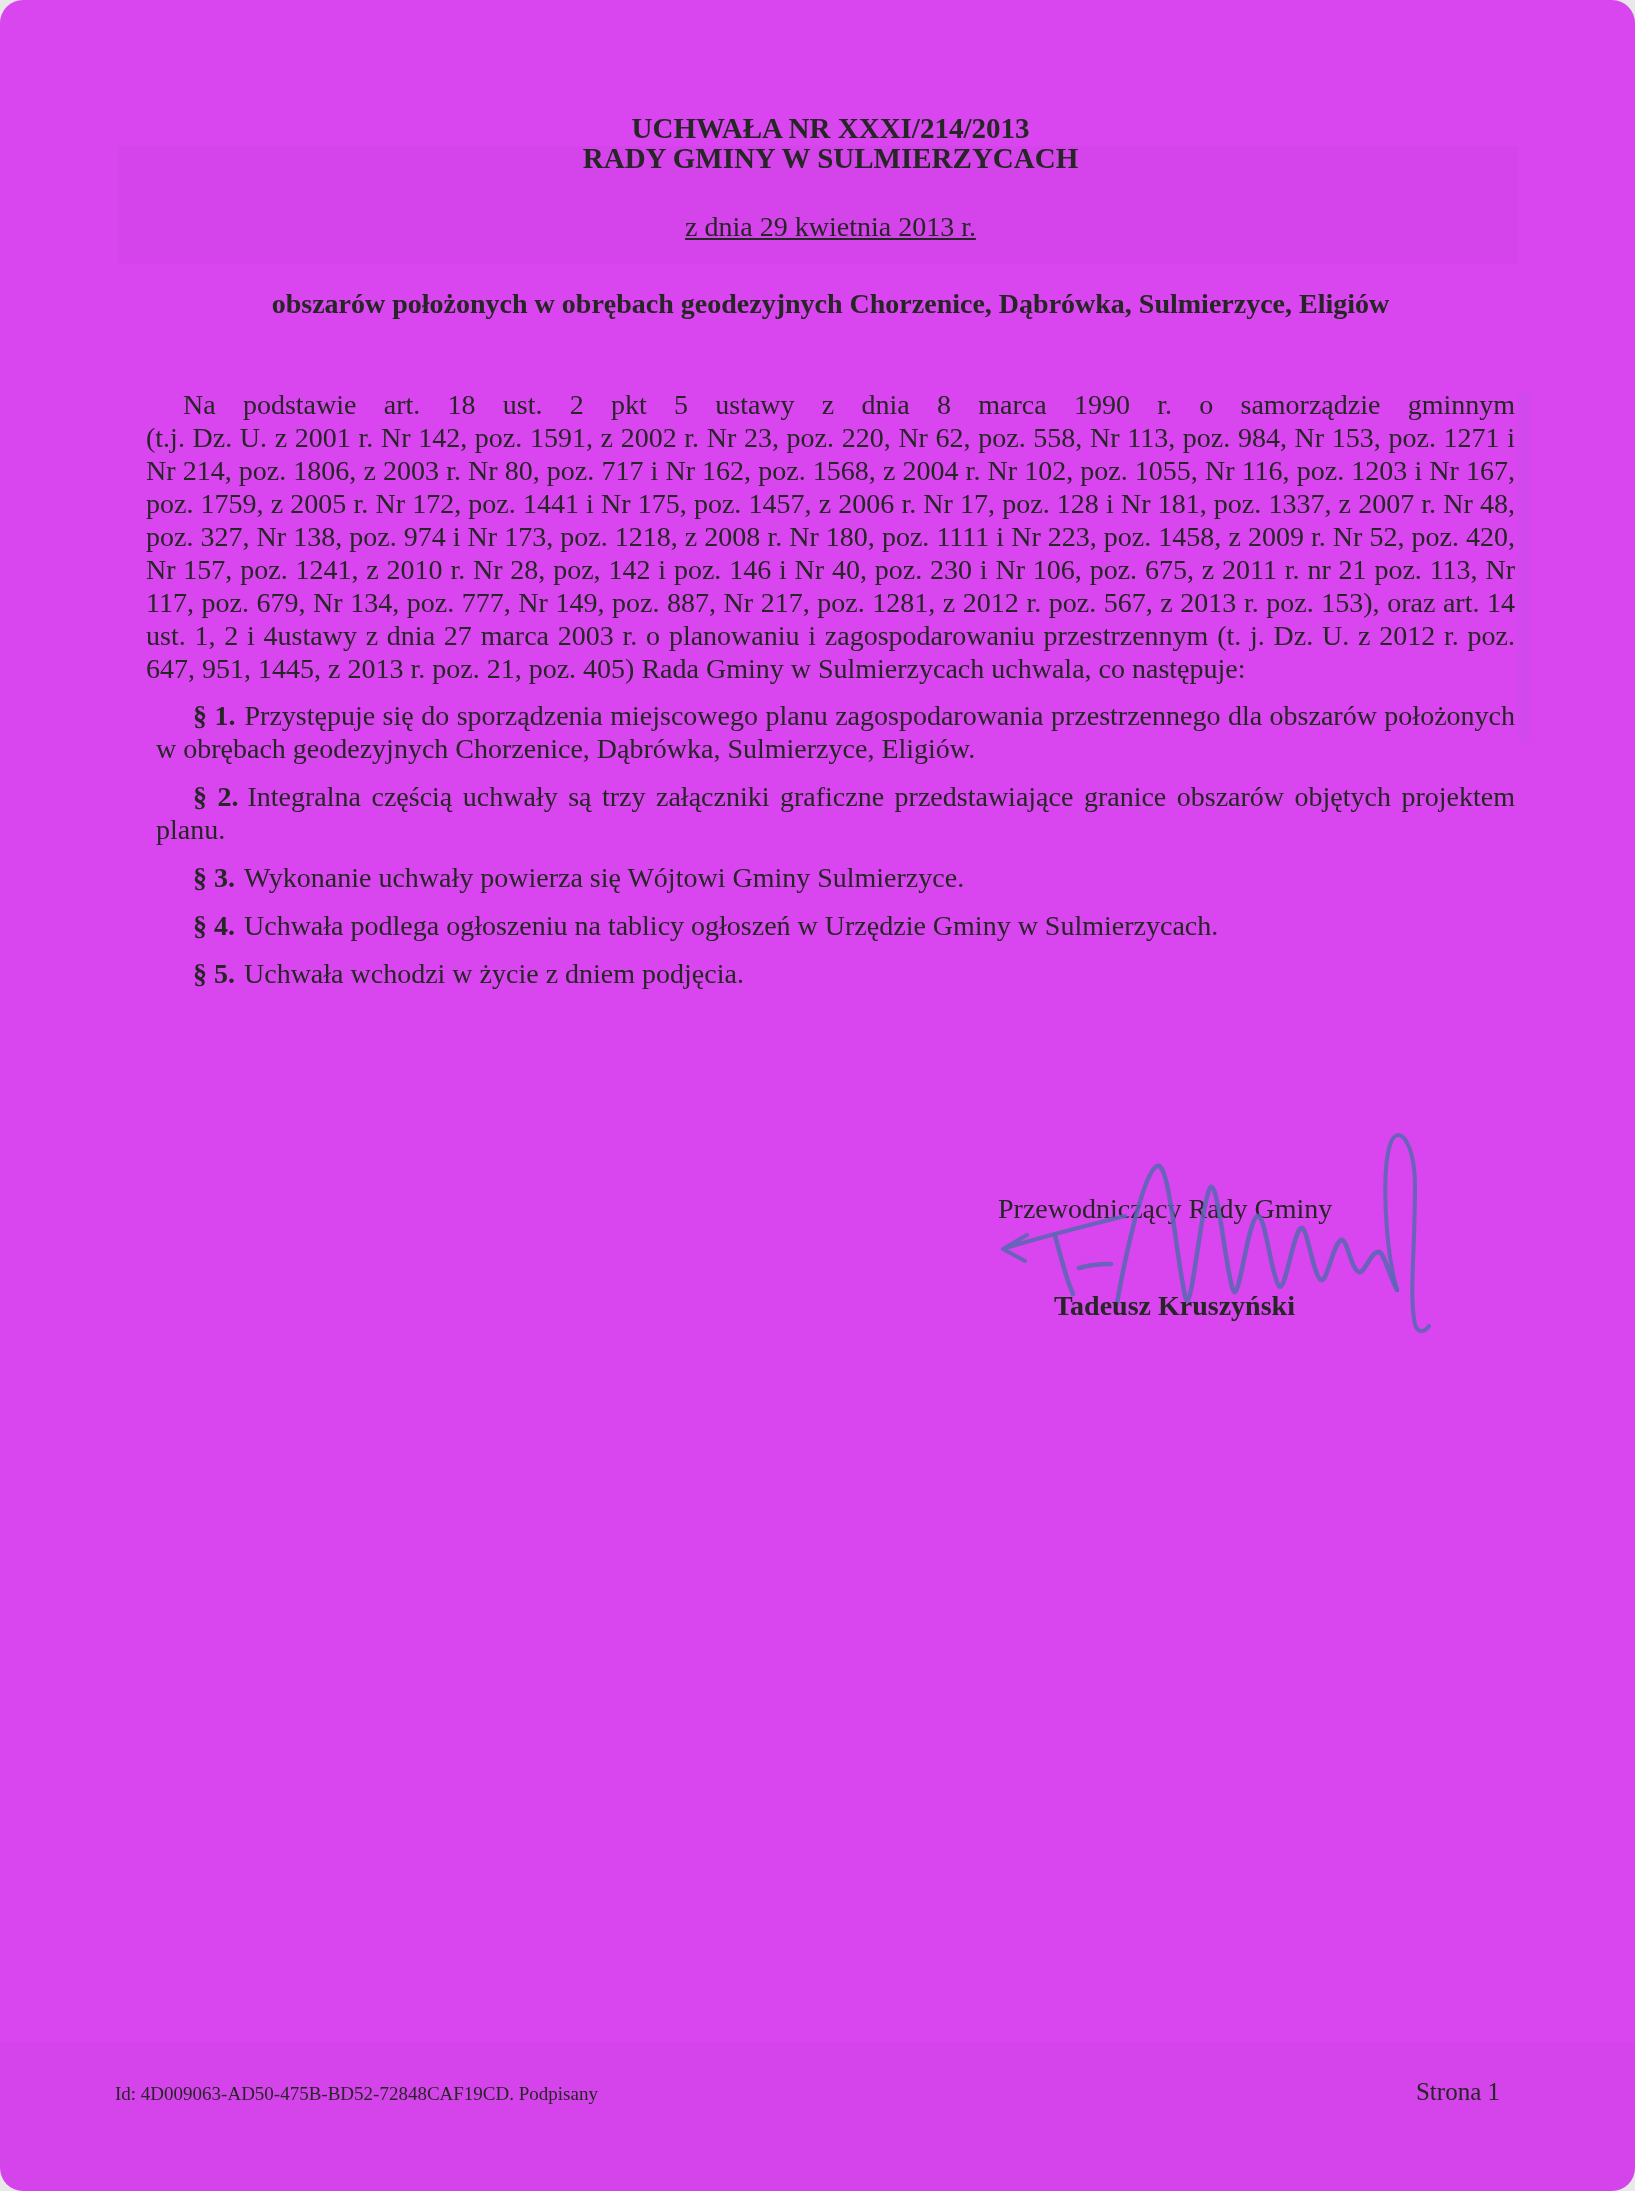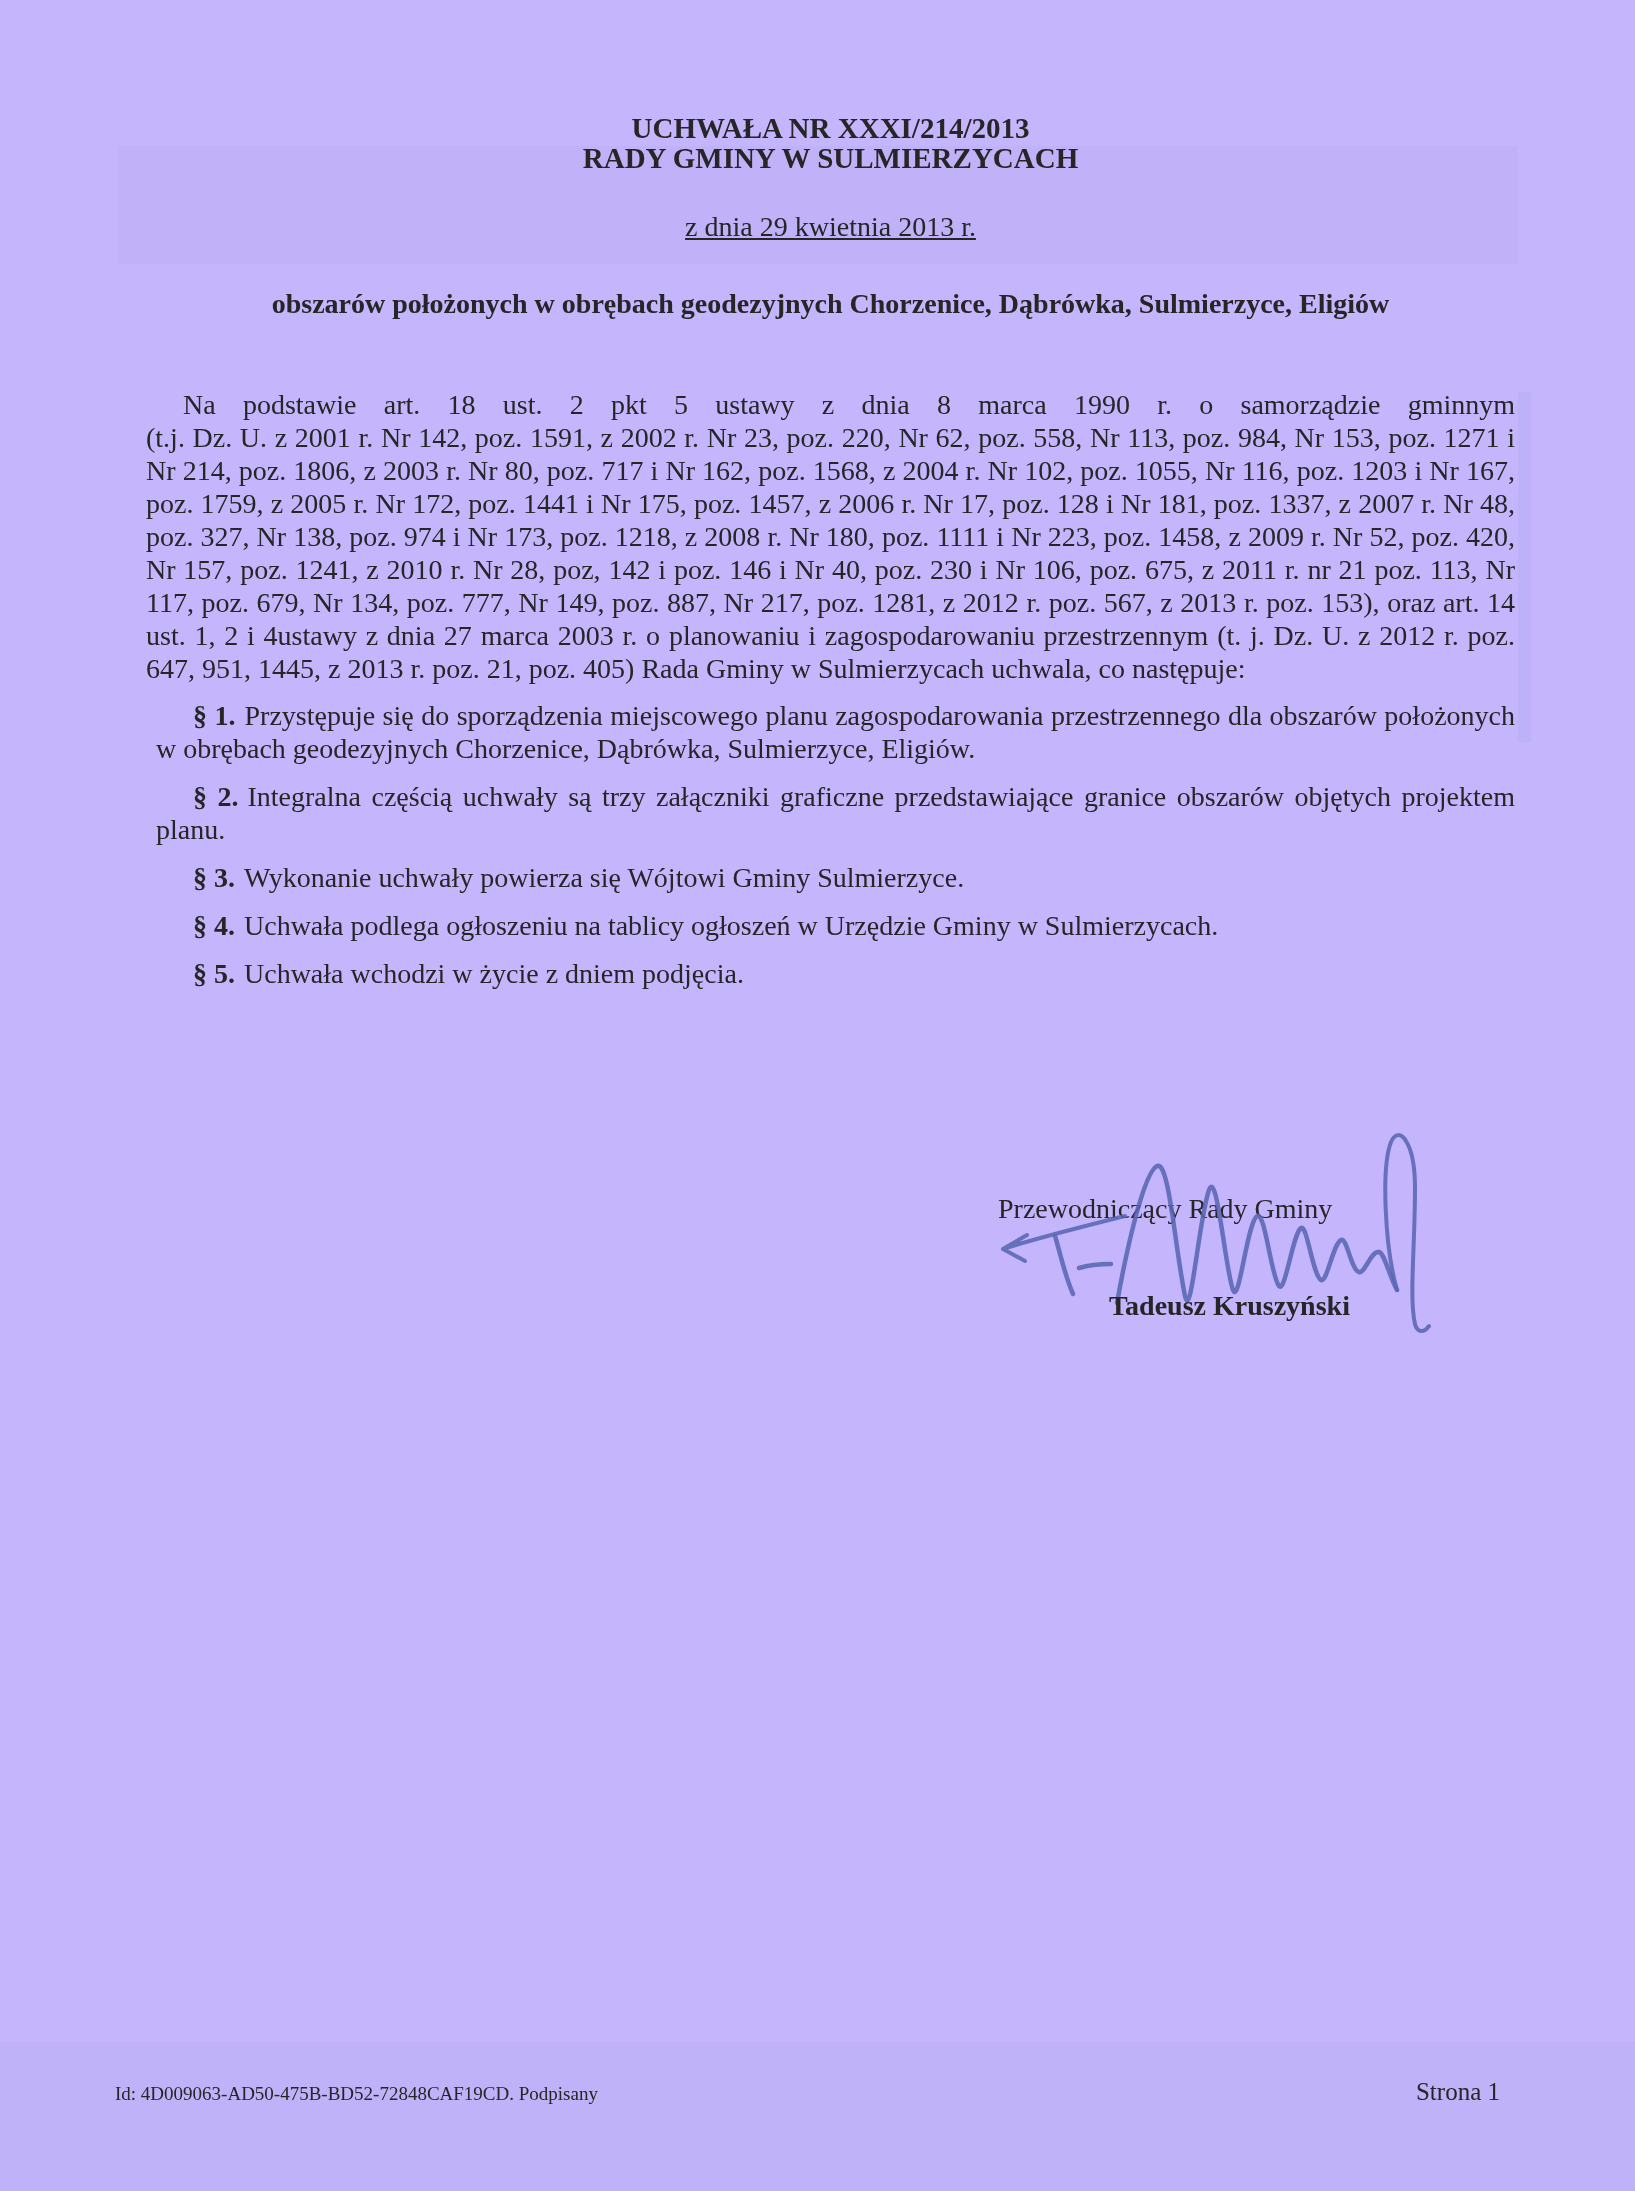--- a/index.html
+++ b/index.html
@@ -1,23 +1,24 @@
 <!DOCTYPE html>
 <html lang="pl"><head>
 <meta charset="utf-8">
 <style>
   html,body{margin:0;padding:0;background:#e8e8e8;}
   .page{
     position:relative;
     width:1635px;height:2191px;
     margin:0 auto;
-    background:#c4b5fd;
+    background:#d946ef;
     color:#262626;
     font-family:"Liberation Serif","DejaVu Serif",serif;
     overflow:hidden;
+    border-radius:23px;
   }
   
   .artifact{position:absolute;pointer-events:none;}
   .art-top{left:118px;top:146px;width:1400px;height:118px;background:rgba(0,0,0,0.02);}
   .art-right{left:1518px;top:392px;width:13px;height:350px;background:rgba(90,120,200,0.06);}
   .art-bottom{left:0;top:2042px;width:1635px;height:149px;background:rgba(0,0,0,0.016);}
 
   .doc-title{
     position:absolute;left:146px;top:113px;width:1369px;
     text-align:center;font-weight:bold;font-size:29px;line-height:30px;
@@ -43,21 +44,21 @@
     text-align:justify;text-indent:37px;
     margin:0 0 15px 10px;
   }
   .sect .snum{font-weight:bold;margin-right:9px;}
 
   .sig-role{
     position:absolute;left:998px;top:1193px;
     font-size:28px;line-height:32px;
   }
   .sig-name{
-    position:absolute;left:1109px;top:1290px;
+    position:absolute;left:1054px;top:1290px;
     font-size:28px;font-weight:bold;line-height:32px;
   }
   .sig-svg{
     position:absolute;left:985px;top:1128px;width:450px;height:215px;
     overflow:visible;
   }
   .sig-svg path{fill:none;stroke-linecap:round;stroke-linejoin:round;opacity:0.88;}
 
   .footer-left{
     position:absolute;left:115px;top:2080px;

